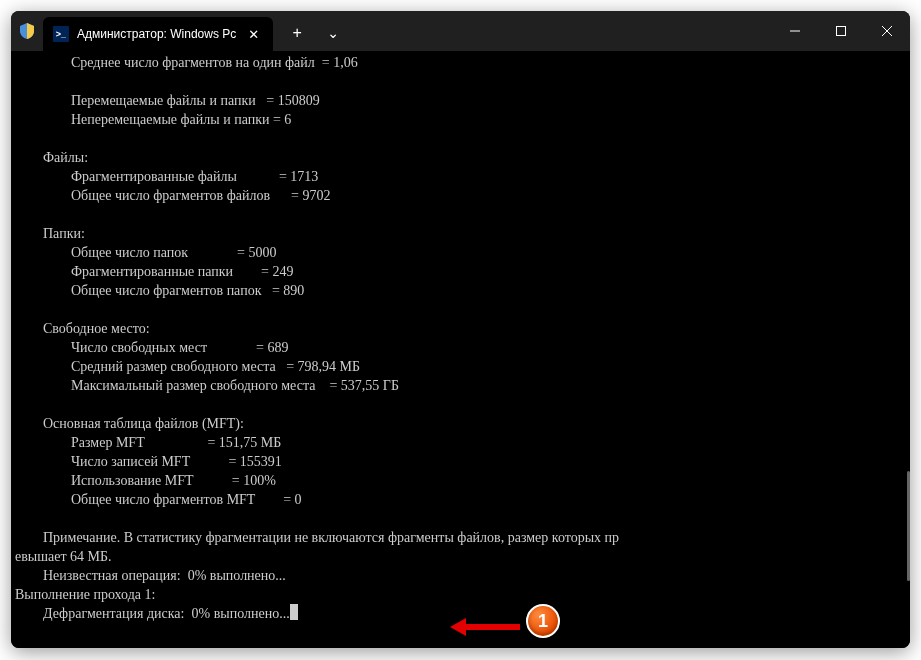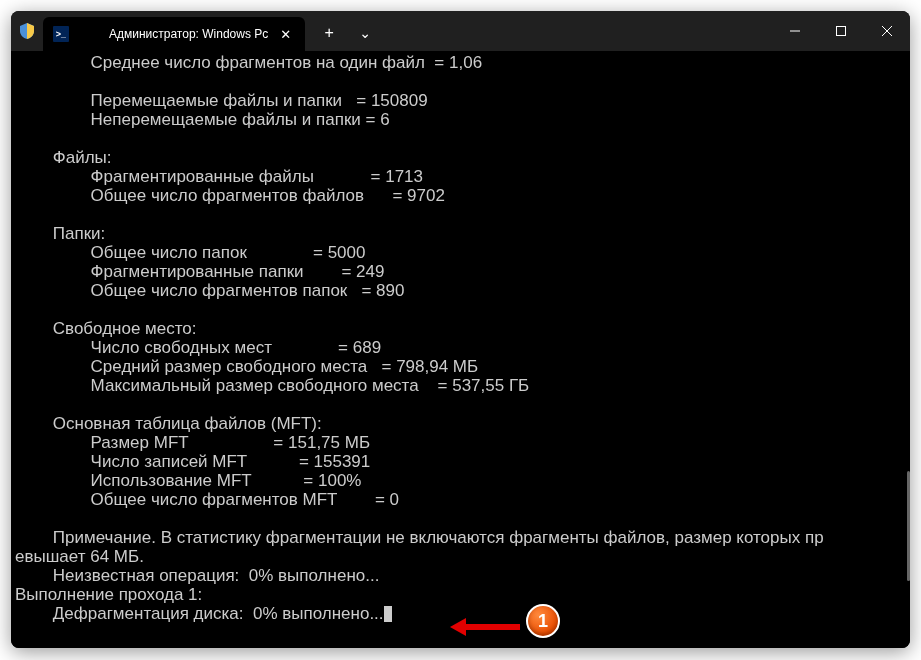--- a/index.html
+++ b/index.html
@@ -58,21 +58,20 @@
     font-weight:bold;
     border-radius:1px;
   }
   .tab-title {
     font-size: 12px;
     color: #fff;
     max-width: 160px;
     white-space: nowrap;
     overflow: hidden;
     text-overflow: ellipsis;
-    margin-left: 32px;
   }
   .tab-close {
     color:#fff;
     font-size:13px;
     padding:2px 4px;
     border-radius:3px;
   }
   .tabs-rest {
     display:flex;
     align-items:center;
@@ -102,22 +101,22 @@
     color:#fff;
   }
   .terminal {
     position:absolute;
     top:40px;
     left:0;
     right:3px;
     bottom:0;
     background:#000;
     color:#ccc;
-    font-family:Liberation Sans, sans-serif;
-    font-size:17px;
+    font-family:Liberation Serif, serif;
+    font-size:14px;
     line-height:19px;
     white-space:pre;
     padding:2px 4px 2px 4px;
     overflow:hidden;
   }
   .scrollbar-track {
     position:absolute;
     top:40px;
     right:0;
     width:3px;

